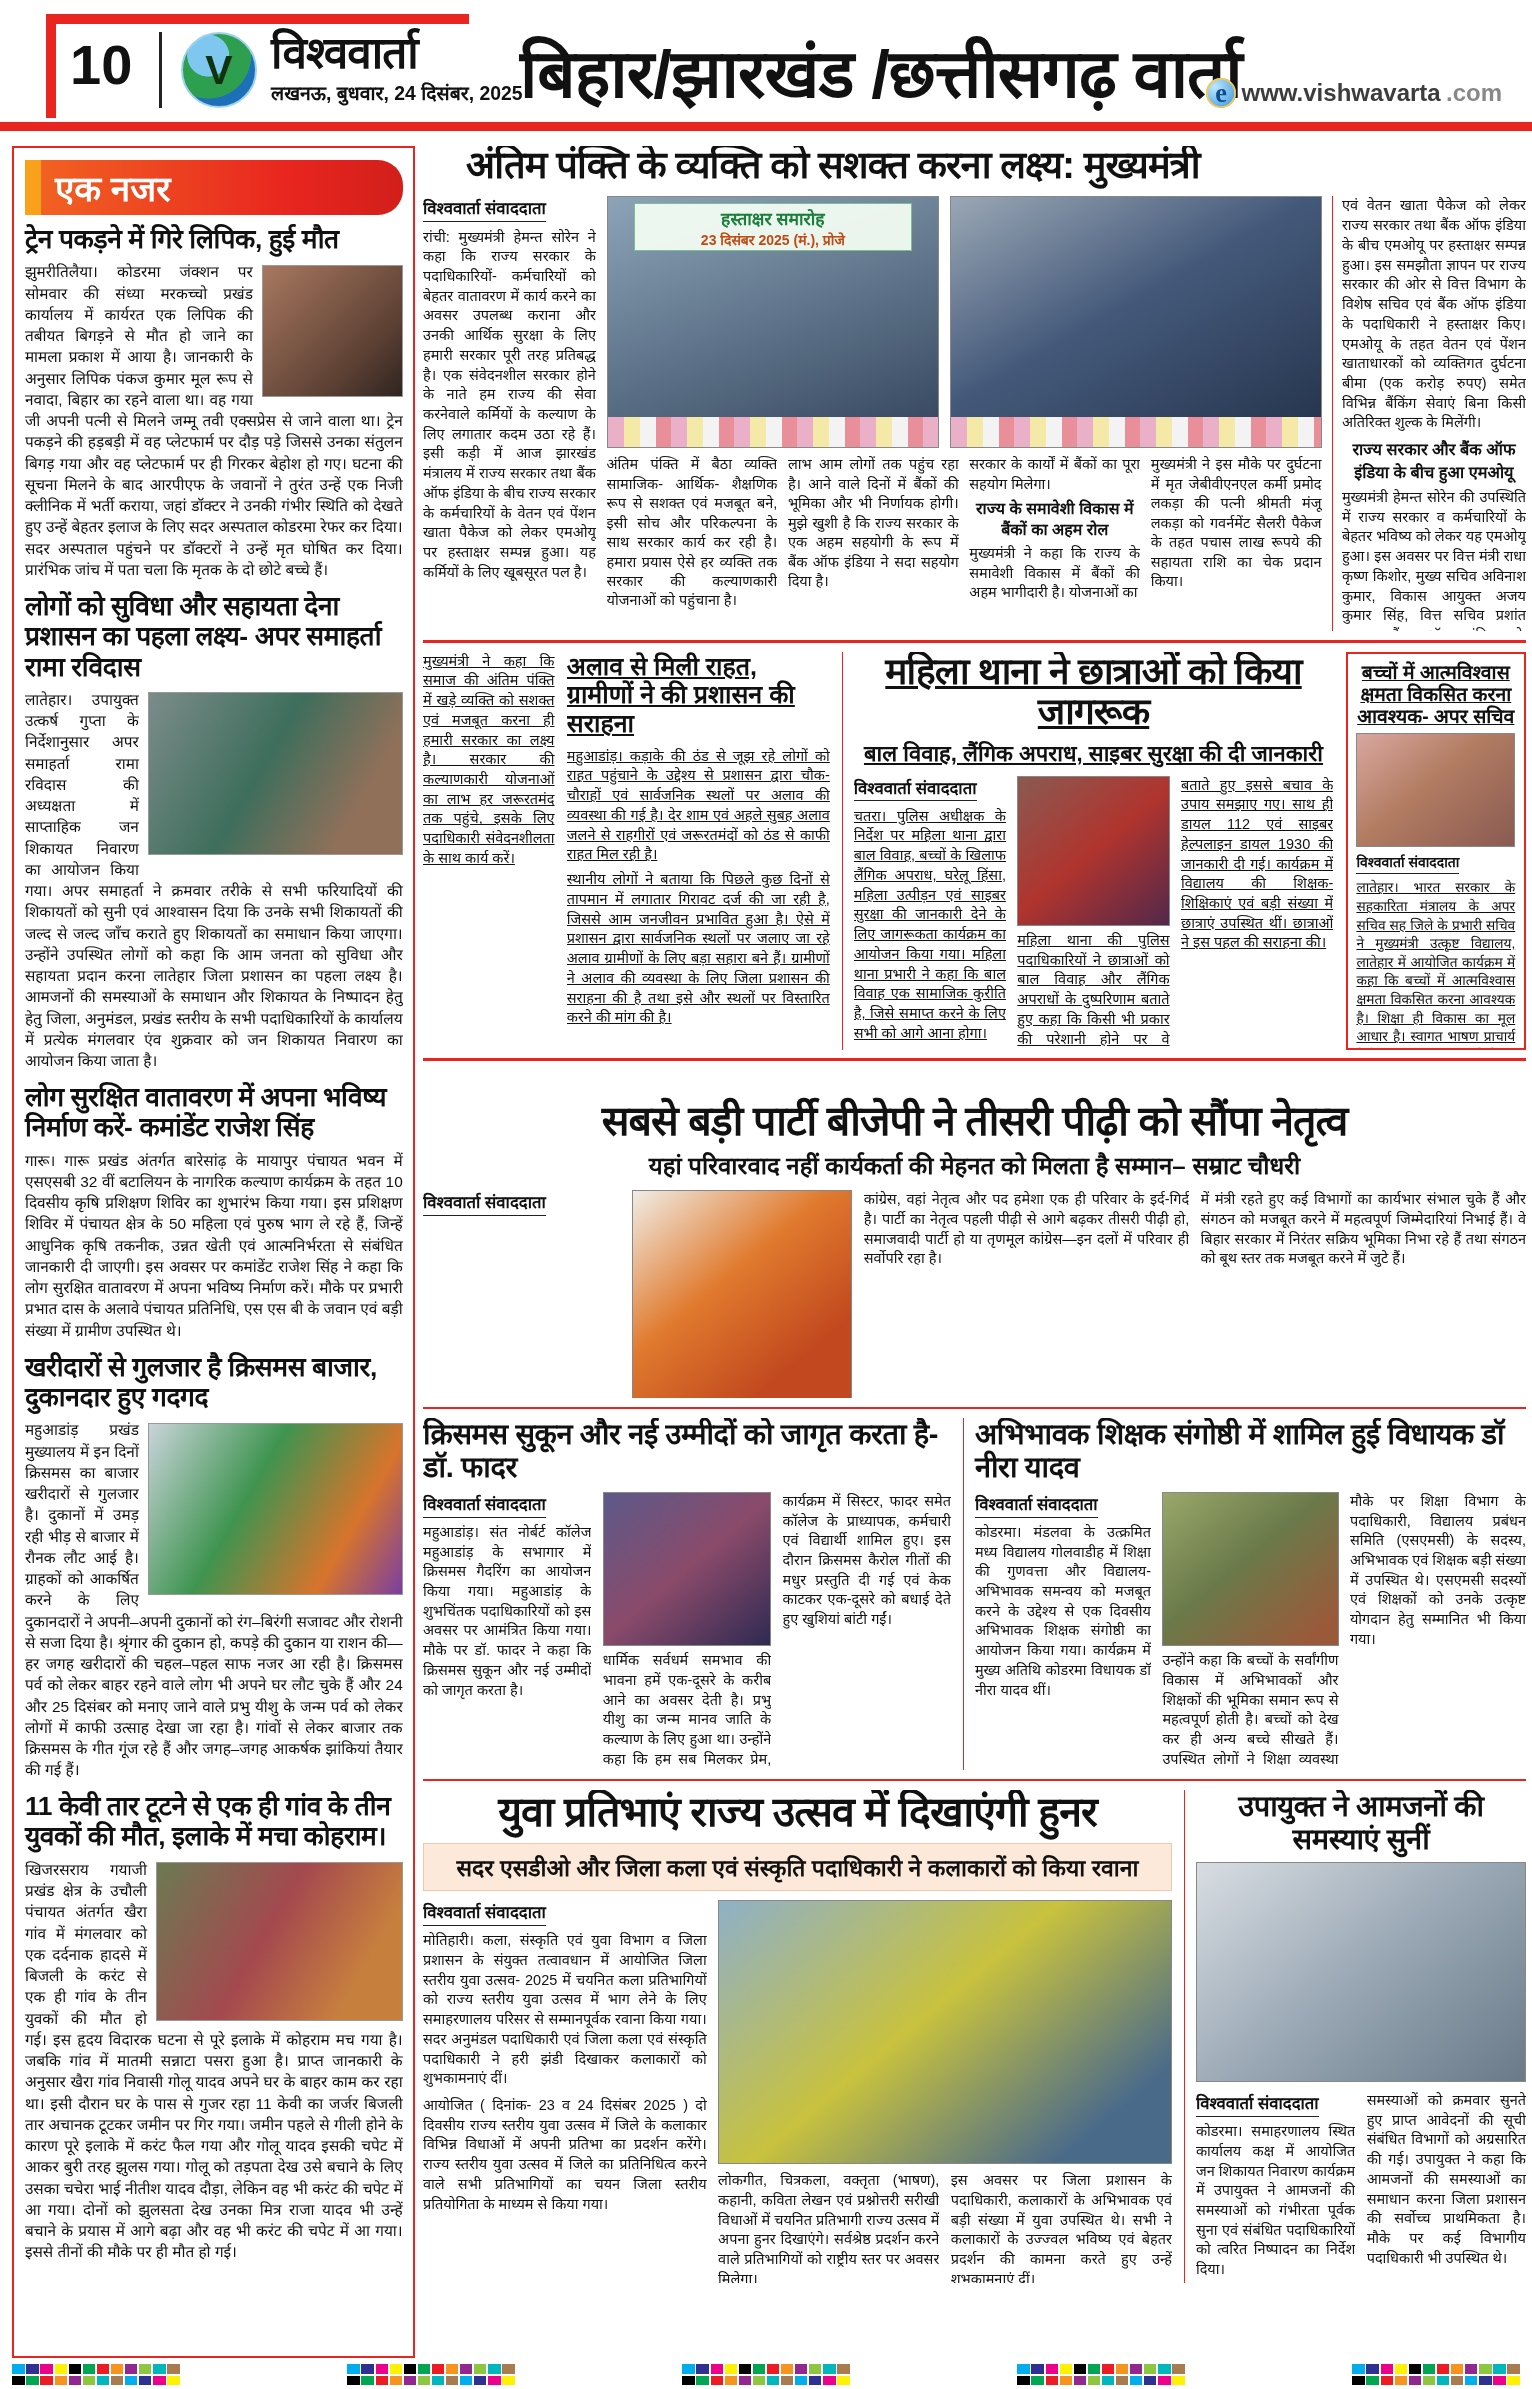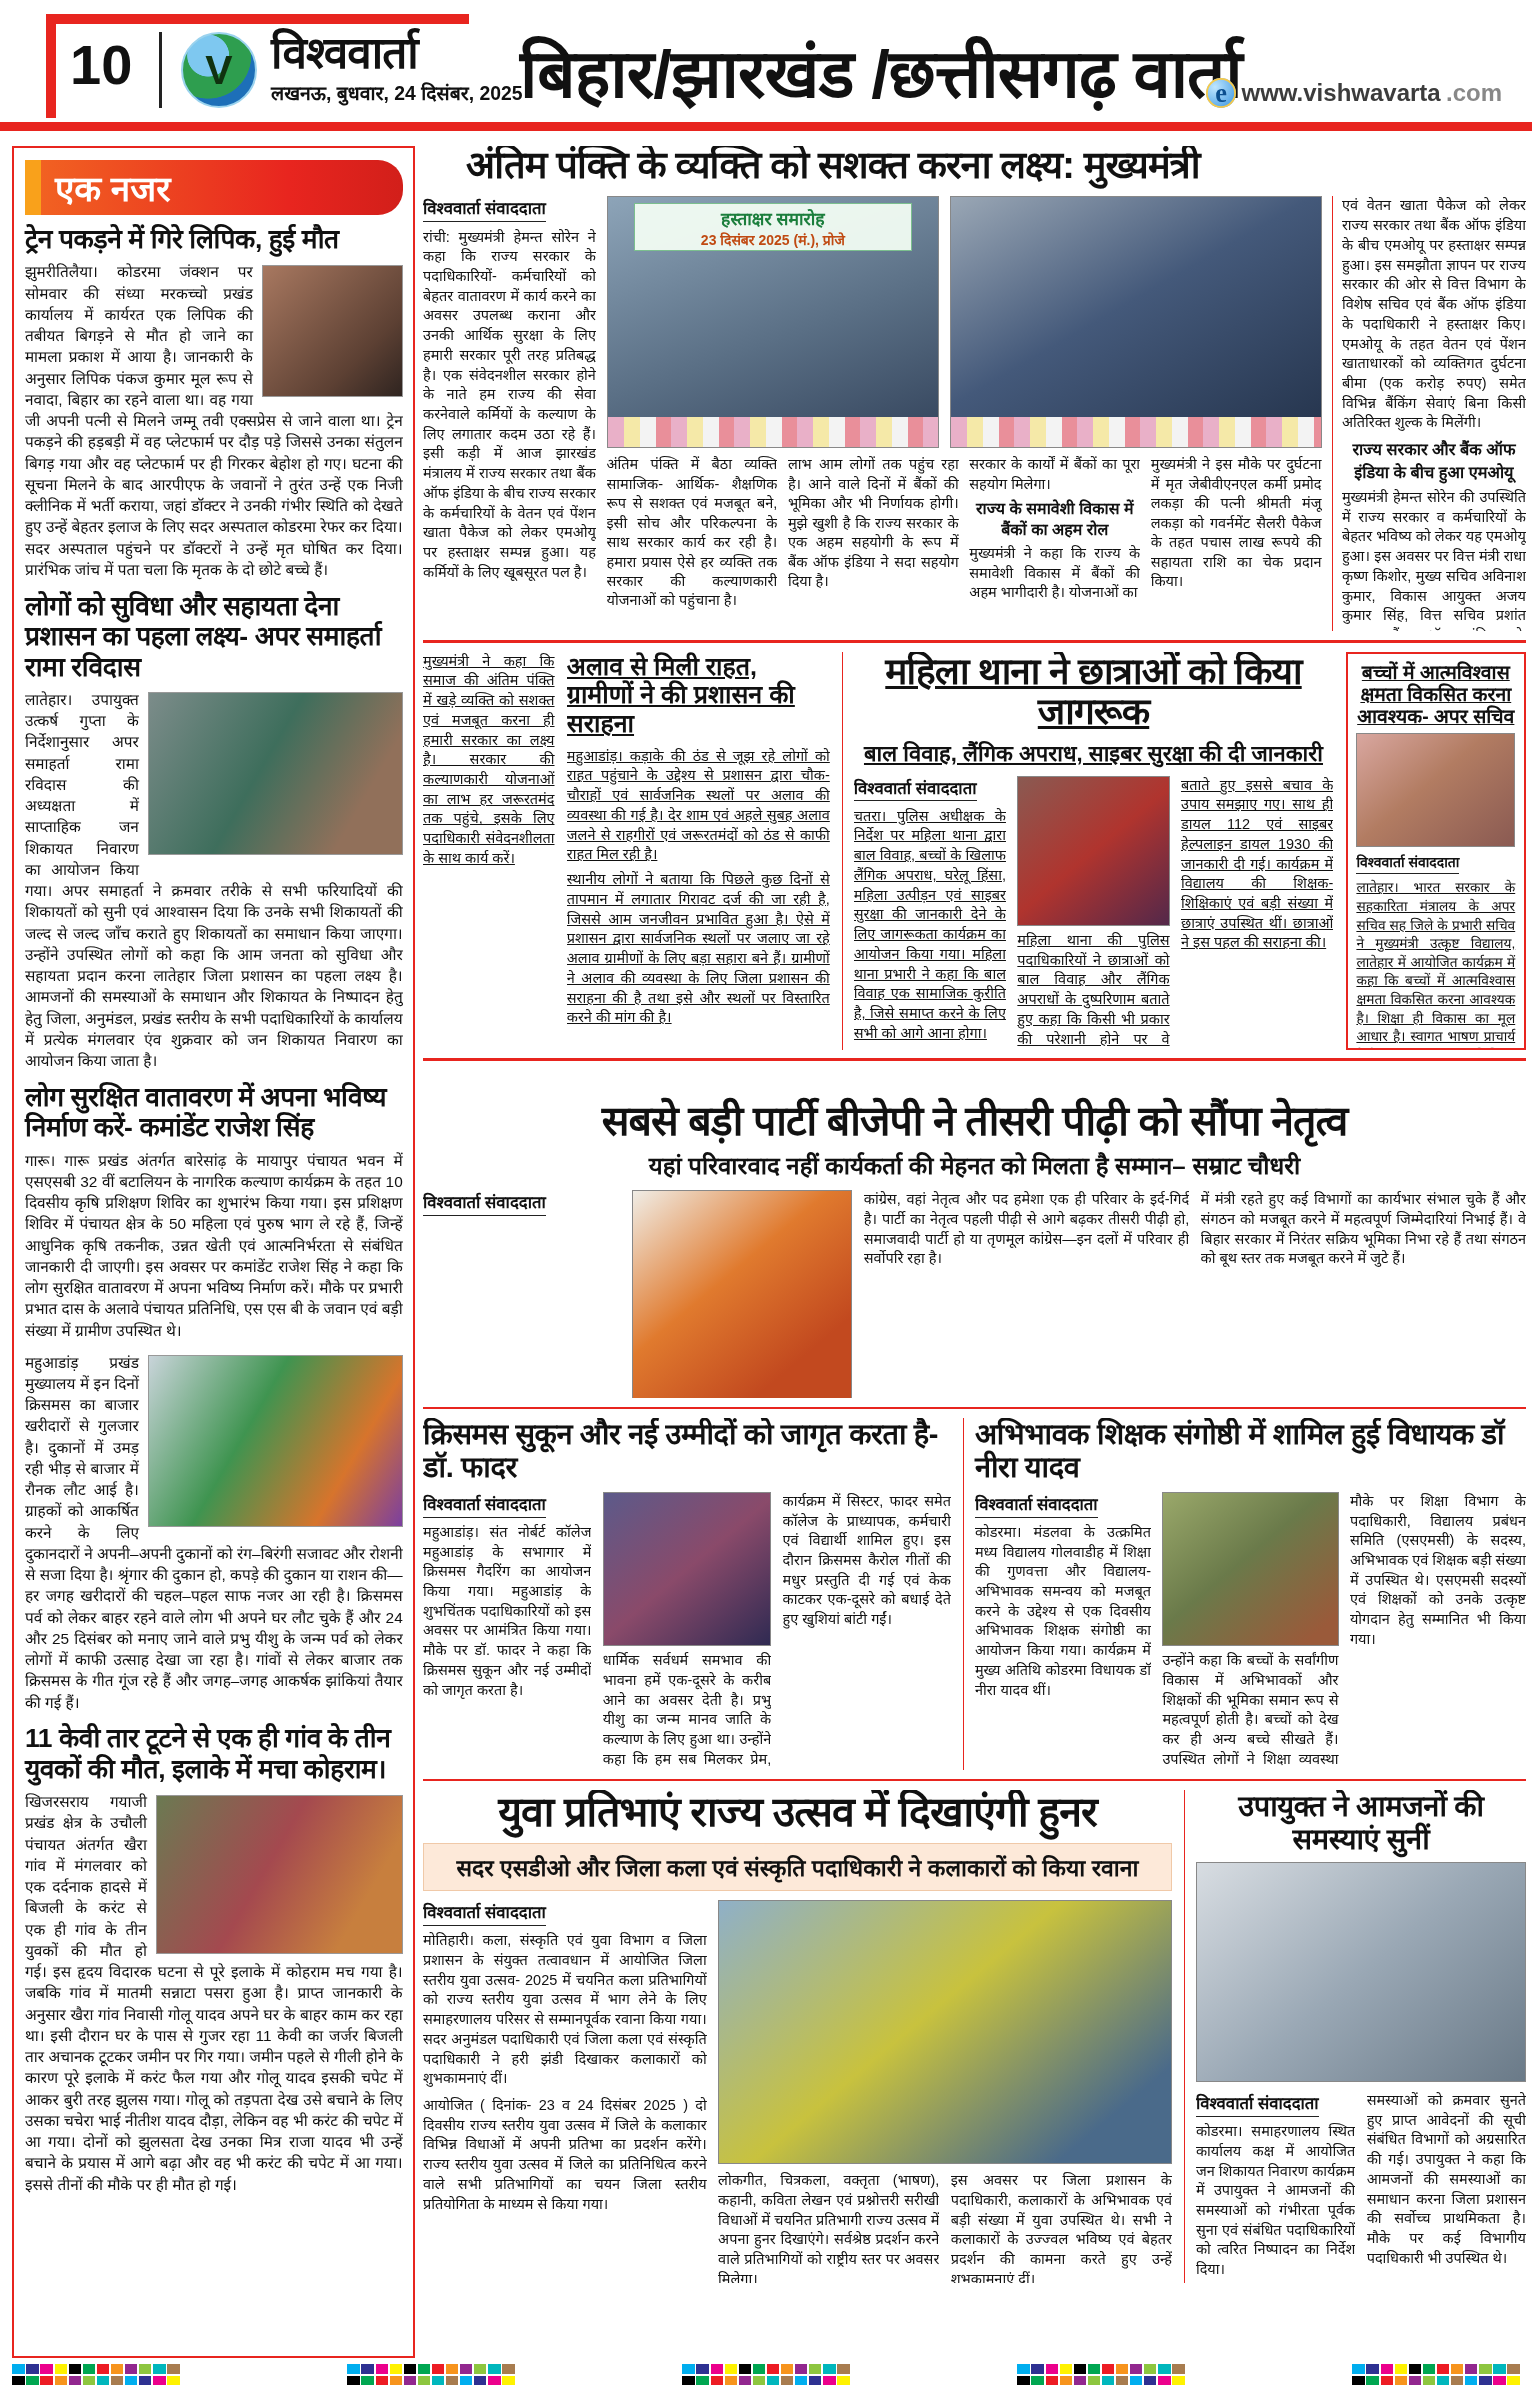--- a/index.html
+++ b/index.html
@@ -138,20 +138,21 @@
     </div>
 
     <div class="sb-item">
       <div class="sb-head">लोग सुरक्षित वातावरण में अपना भविष्य निर्माण करें- कमांडेंट राजेश सिंह</div>
       <div class="sb-body">
         <span>गारू। गारू प्रखंड अंतर्गत बारेसांढ़ के मायापुर पंचायत भवन में एसएसबी 32 वीं बटालियन के नागरिक कल्याण कार्यक्रम के तहत 10 दिवसीय कृषि प्रशिक्षण शिविर का शुभारंभ किया गया। इस प्रशिक्षण शिविर में पंचायत क्षेत्र के 50 महिला एवं पुरुष भाग ले रहे हैं, जिन्हें आधुनिक कृषि तकनीक, उन्नत खेती एवं आत्मनिर्भरता से संबंधित जानकारी दी जाएगी। इस अवसर पर कमांडेंट राजेश सिंह ने कहा कि लोग सुरक्षित वातावरण में अपना भविष्य निर्माण करें। मौके पर प्रभारी प्रभात दास के अलावे पंचायत प्रतिनिधि, एस एस बी के जवान एवं बड़ी संख्या में ग्रामीण उपस्थित थे।</span>
       </div>
     </div>
 
     <div class="sb-item">
+      <div class="sb-head">खरीदारों से गुलजार है क्रिसमस बाजार, दुकानदार हुए गदगद</div>
       <div class="sb-body">
         <span class="sb-photo" style="width:255px;height:172px;background:linear-gradient(120deg,#c9d4da,#3f9450 40%,#d7742c 75%,#7b3fa0 100%);"></span>
         <span>महुआडांड़ प्रखंड मुख्यालय में इन दिनों क्रिसमस का बाजार खरीदारों से गुलजार है। दुकानों में उमड़ रही भीड़ से बाजार में रौनक लौट आई है। ग्राहकों को आकर्षित करने के लिए दुकानदारों ने अपनी–अपनी दुकानों को रंग–बिरंगी सजावट और रोशनी से सजा दिया है। श्रृंगार की दुकान हो, कपड़े की दुकान या राशन की—हर जगह खरीदारों की चहल–पहल साफ नजर आ रही है। क्रिसमस पर्व को लेकर बाहर रहने वाले लोग भी अपने घर लौट चुके हैं और 24 और 25 दिसंबर को मनाए जाने वाले प्रभु यीशु के जन्म पर्व को लेकर लोगों में काफी उत्साह देखा जा रहा है। गांवों से लेकर बाजार तक क्रिसमस के गीत गूंज रहे हैं और जगह–जगह आकर्षक झांकियां तैयार की गई हैं।</span>
       </div>
     </div>
 
     <div class="sb-item">
       <div class="sb-head">11 केवी तार टूटने से एक ही गांव के तीन युवकों की मौत, इलाके में मचा कोहराम।</div>
       <div class="sb-body">
         <span class="sb-photo" style="width:247px;height:159px;background:linear-gradient(120deg,#6b7a52,#a4494f 45%,#c77f3e 80%);"></span>

